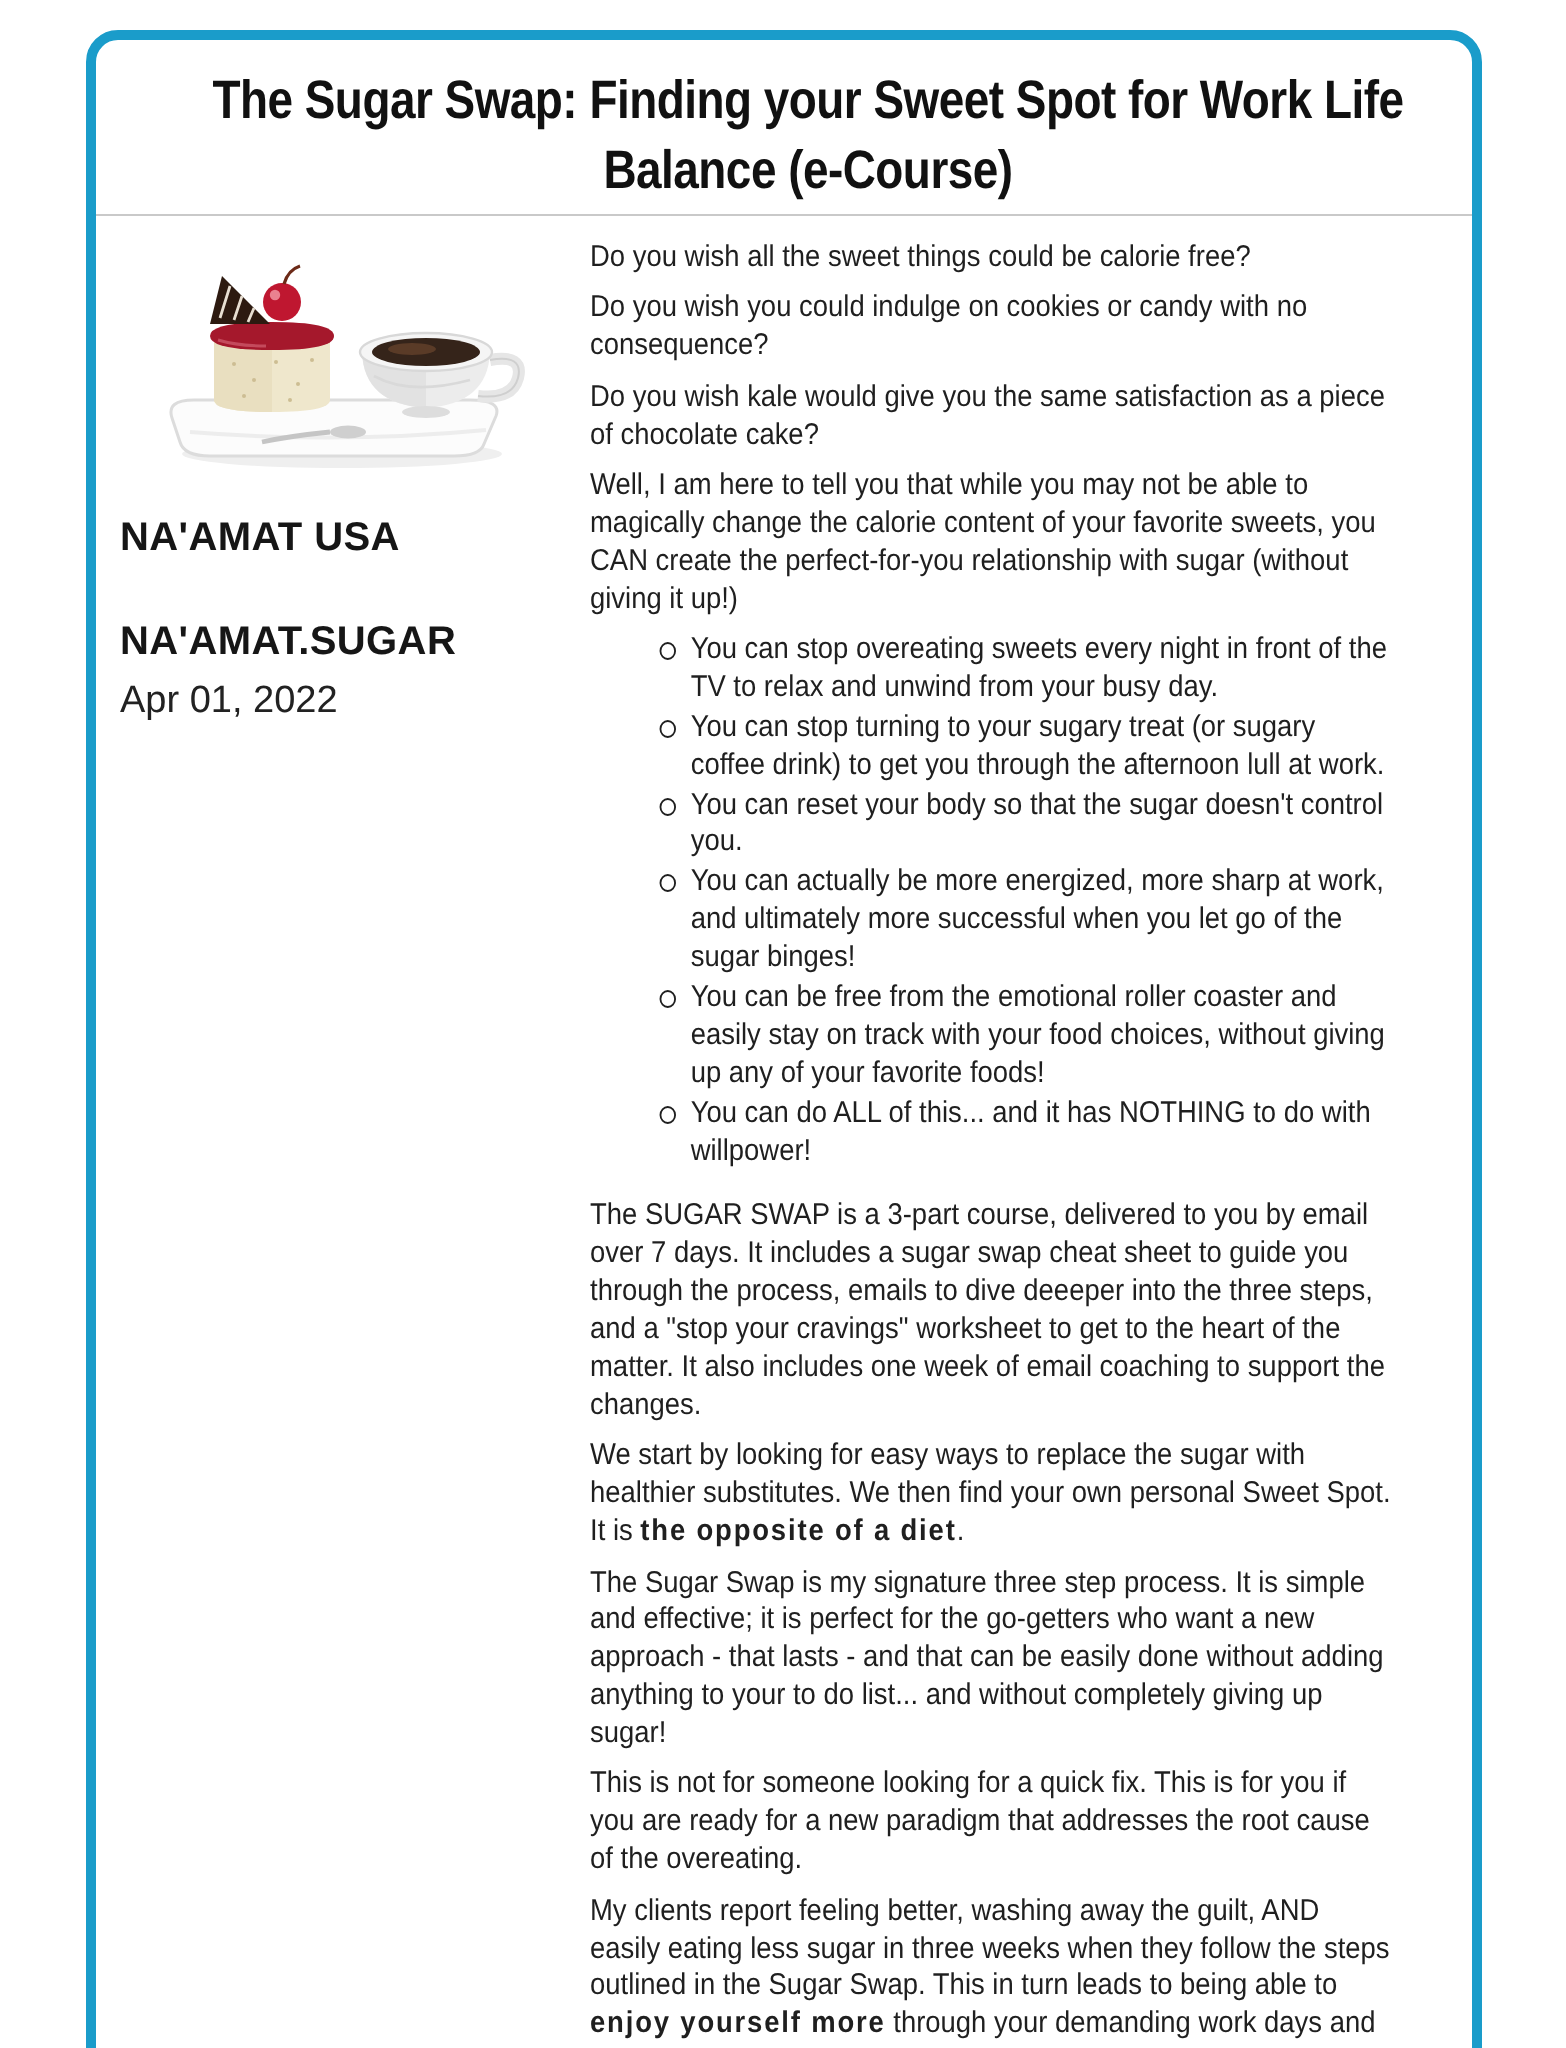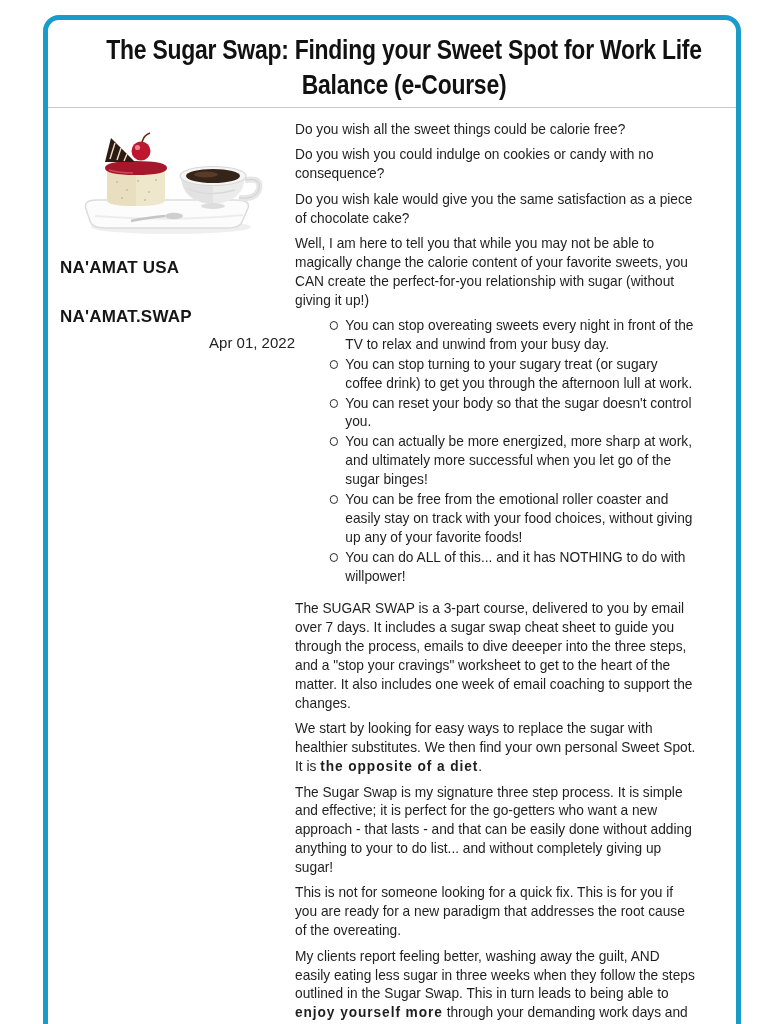--- a/index.html
+++ b/index.html
@@ -34,25 +34,25 @@
     color:#111;
   }
   .title-divider {
     border:none; border-top:1px solid #c9c9c9;
     margin:0; height:0;
   }
   .content { display:flex; padding:12px 0 0 12px; }
   .sidebar { width:235px; flex:none; }
   .photo { margin:6px 0 0 15px; width:190px; height:112px; }
   .org-name, .channel-name {
-    font-weight:700; font-size:17px; letter-spacing:0.2px; color:#161616;
+    font-weight:700; font-size:20px; letter-spacing:0.2px; color:#161616;
   }
   .org-name { margin-top:20px; }
   .channel-name { margin-top:29px; }
-  .post-date { margin-top:7px; font-size:15px; color:#222;text-align:right; }
+  .post-date { margin-top:7px; font-size:19px; color:#222; }
   .article {
     width:480px;
     transform:scaleX(0.915);
     transform-origin:left top;
     font-size:15px; line-height:1.26;
     color:#1f1f1f;
   }
   .article p { margin:0 0 6.5px 0; }
   .article p.gap-before { margin-top:14px; }
   .bullet-list { list-style:none; margin:0 0 8px 0; padding:0 0 0 55px; }
@@ -115,21 +115,21 @@
           <path d="M170,54 Q187,51 184,63 Q181,74 164,72" fill="none" stroke="#e6e6e6" stroke-width="6"></path>
           <path d="M170,54 Q187,51 184,63 Q181,74 164,72" fill="none" stroke="#cfcfcf" stroke-width="1"></path>
           <ellipse cx="138" cy="50" rx="33" ry="9.5" fill="#f5f5f5" stroke="#d8d8d8" stroke-width="1.2"></ellipse>
           <ellipse cx="138" cy="50" rx="27" ry="7" fill="#35241a"></ellipse>
           <ellipse cx="131" cy="48.5" rx="12" ry="3" fill="#5a3b27"></ellipse>
           <path d="M112,62 Q130,72 160,64" stroke="#d9d9d9" stroke-width="1.3" fill="none"></path>
           <ellipse cx="138" cy="80" rx="12" ry="3" fill="#dddddd"></ellipse>
         </svg>
       </div>
       <div class="org-name">NA'AMAT USA</div>
-      <div class="channel-name">NA'AMAT.SWAP</div>
+      <div class="channel-name">NA'AMAT.SUGAR</div>
       <div class="post-date">Apr 01, 2022</div>
     </aside>
 
     <main class="article" id="article-body">
         <p><span>Do you wish all the sweet things could be calorie free?</span></p>
         <p><span>Do you wish you could indulge on cookies or candy with no consequence?</span></p>
         <p><span>Do you wish kale would give you the same satisfaction as a piece of chocolate cake?</span></p>
         <p><span>Well, I am here to tell you that while you may not be able to magically change the calorie content of your favorite sweets, you CAN create the perfect-for-you relationship with sugar (without giving it up!)</span></p>
         <ul class="bullet-list">
           <li>You can stop overeating sweets every night in front of the TV to relax and unwind from your busy day.</li>

